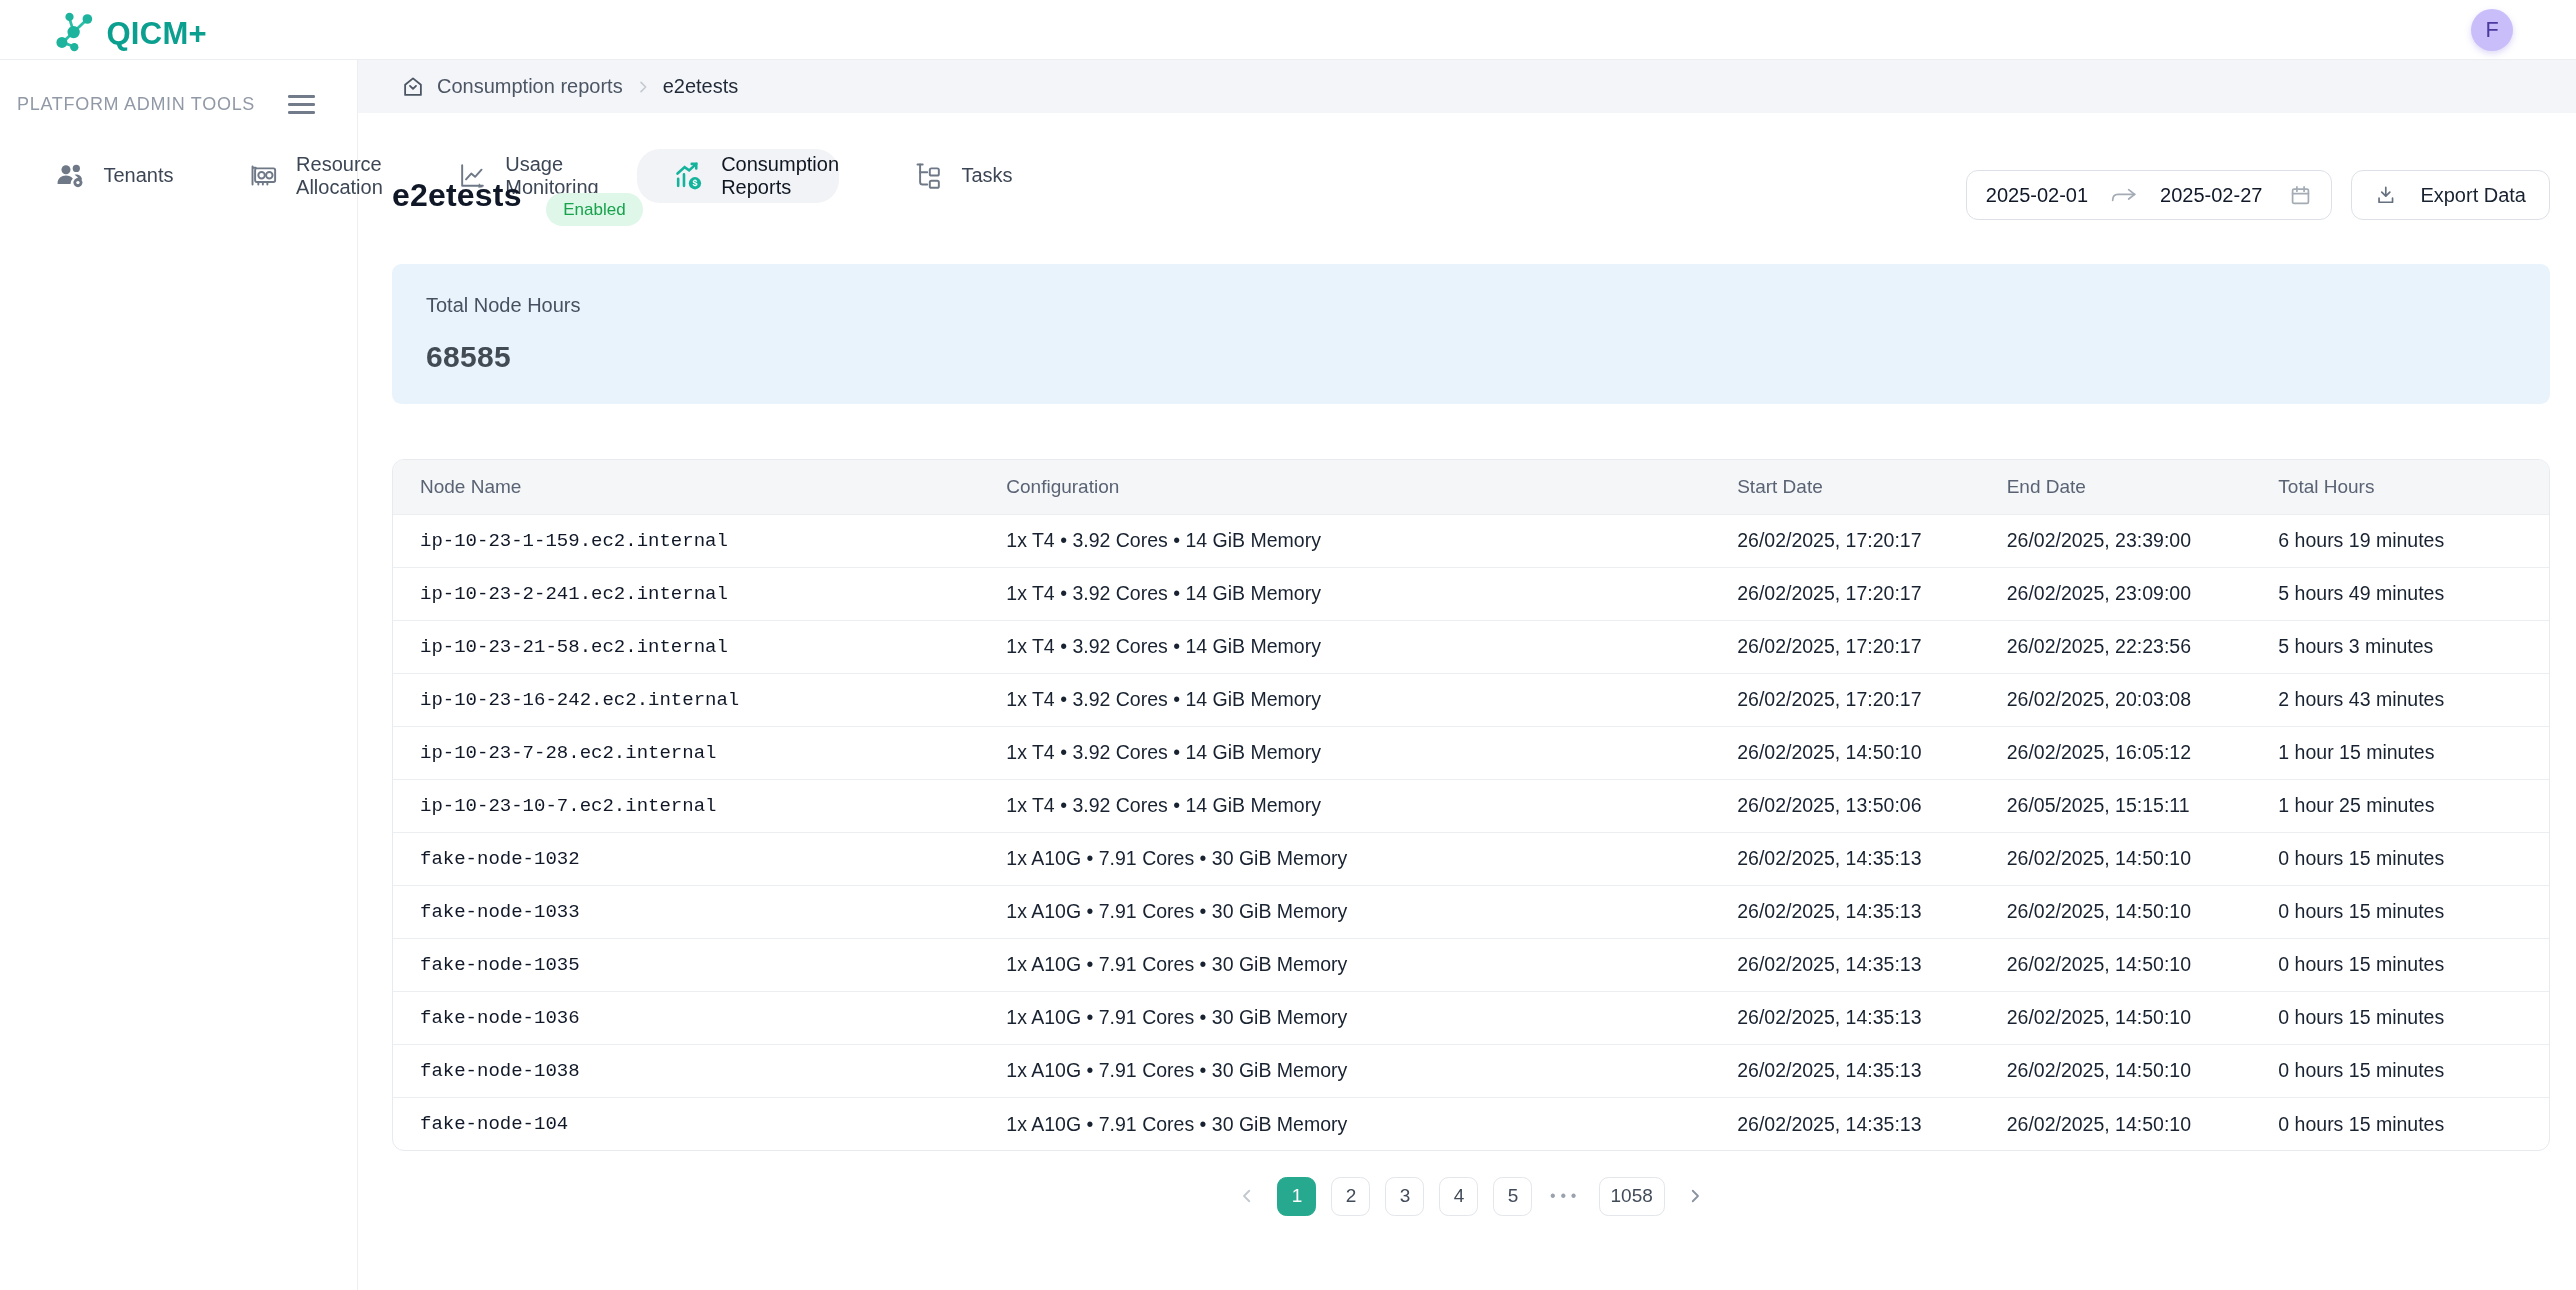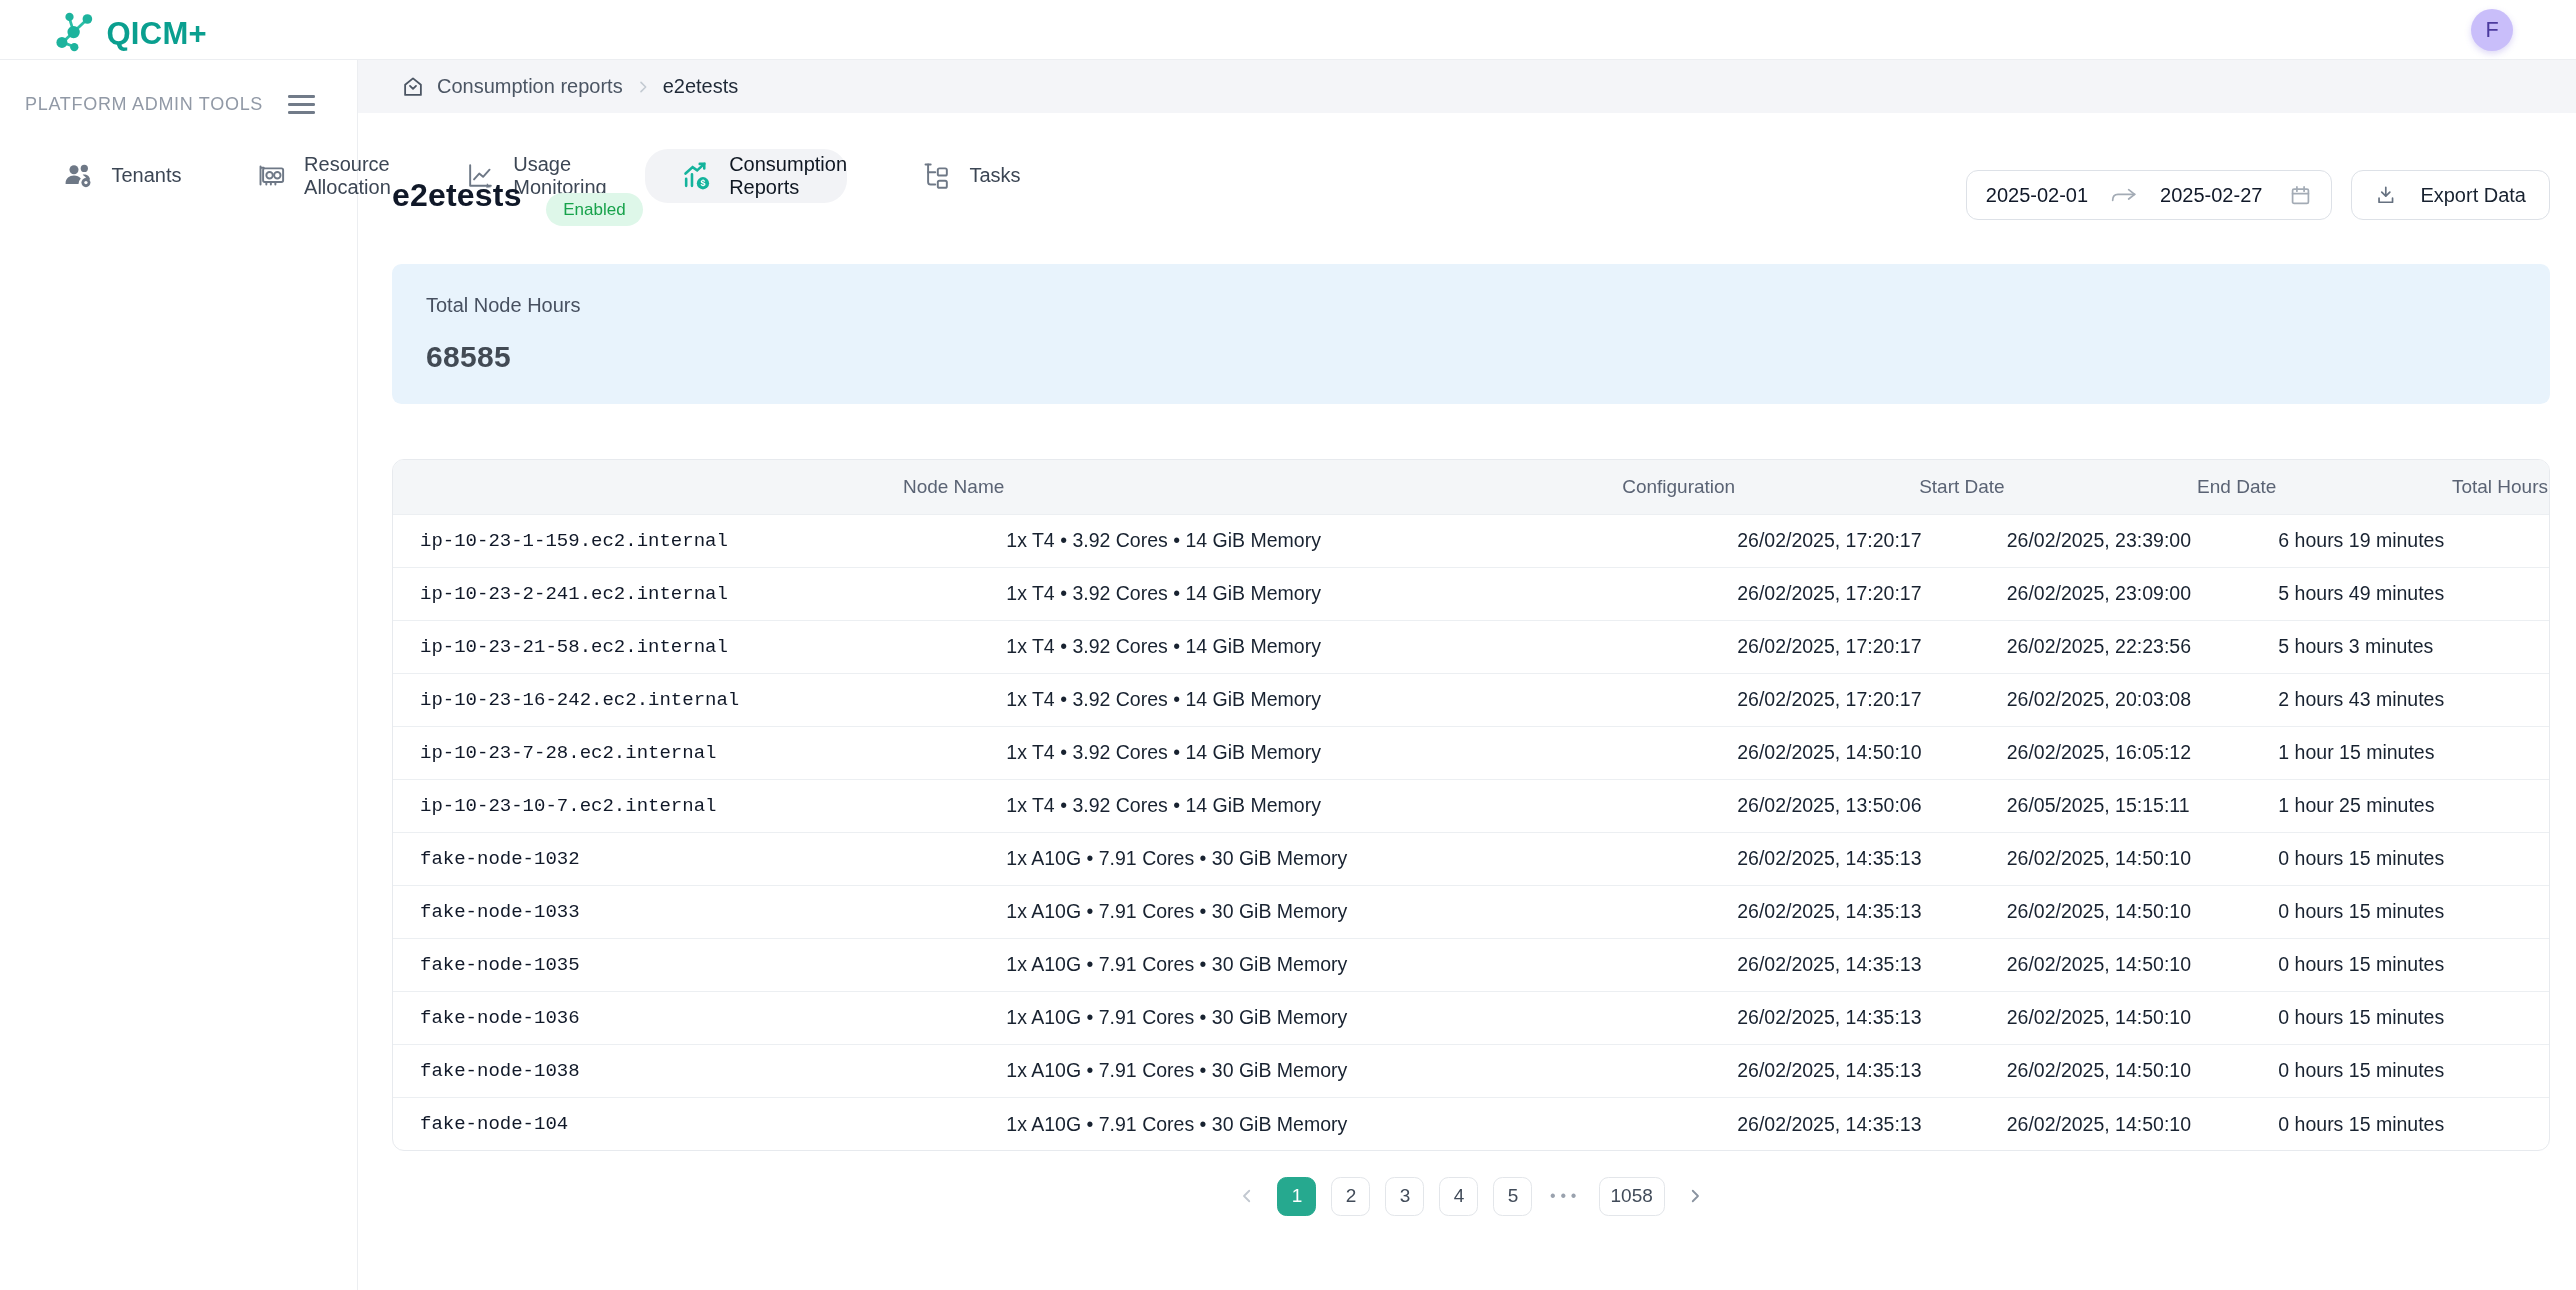--- a/index.html
+++ b/index.html
@@ -13,21 +13,21 @@
   .logo { display:flex; align-items:flex-end; gap:9.4px; cursor:pointer; }
   .logo-text { font-size:31px; font-weight:800; letter-spacing:0.3px; color:var(--brand-text); }
   .avatar { width:42px; height:42px; border-radius:50%; background:#c9befa; color:#4b3a9e;
             display:flex; align-items:center; justify-content:center; font-size:21.6px; font-weight:500;
             box-shadow:0 2.7px 6.7px rgba(120,100,220,.25); cursor:pointer; }
 
   
   .shell { flex:1; display:flex; min-height:0; }
 
   
-  .sidebar { width:358px; flex:none; border-right:1.3px solid #eceef1; padding-top:31px; background:#fff;padding-left:8px; }
+  .sidebar { width:358px; flex:none; border-right:1.3px solid #eceef1; padding-top:31px; background:#fff; }
   .side-head { display:flex; align-items:center; justify-content:space-between; padding:0 42px 0 17px; }
   .side-title { font-size:18px; color:#9199a6; letter-spacing:0.7px; }
   .burger { width:27px; display:flex; flex-direction:column; gap:5.4px; cursor:pointer; padding:4px 0; background:none; border:none; }
   .burger span { display:block; height:2.7px; border-radius:1.3px; background:#717b89; }
   .nav { margin-top:31px; display:flex; flex-direction:row; }
   .nav-item { display:flex; align-items:center; gap:17.5px; height:54px; margin:0 19px; padding-left:36px;
               border-radius:23px; font-size:20px; color:#3c4654; cursor:pointer; }
   .nav-item.active { background:#f2f3f6; color:#0f1722; font-weight:500; }
   .nav-icon { width:31px; height:31px; flex:none; color:#6e7886; display:flex; align-items:center; }
   .nav-item.active .nav-icon { color:var(--accent-teal); }
@@ -57,21 +57,21 @@
                 font-family:inherit; font-weight:500; cursor:pointer; }
 
   
   .summary-card { margin-top:38px; background:var(--card-bg); border-radius:9.4px; padding:30px 34px; }
   .summary-label { font-size:20px; color:#475060; }
   .summary-value { margin-top:23px; font-size:30px; font-weight:600; color:#424a54; letter-spacing:0.3px; }
 
   
   .table-card { margin-top:55px; border:1.3px solid #e7eaee; border-radius:12px; overflow:hidden; background:#fff; }
   table { width:100%; border-collapse:collapse; }
-  thead th { background:#f4f6f8; height:54px; text-align:right; font-size:19px; font-weight:500; color:#5a6374; }
+  thead th { background:#f4f6f8; height:54px; text-align:left; font-size:19px; font-weight:500; color:#5a6374; }
   th:first-child, td:first-child { padding-left:27px; }
   tbody td { height:53px; font-size:19.5px; color:#182230; border-top:1.3px solid #eceff2; }
   td.mono { font-family:"Liberation Mono","DejaVu Sans Mono",monospace; font-size:19px; color:#101828; }
 
   
   .pagination { margin-top:25.6px; display:flex; align-items:center; justify-content:center; gap:15px; }
   .page-btn { min-width:39px; height:39px; padding:0 10.8px; border:1.3px solid #e3e6ea; border-radius:9.4px;
               background:#fff; font-size:19px; color:#414b59; font-family:inherit;
               display:flex; align-items:center; justify-content:center; cursor:pointer; }
   .page-btn.active { background:var(--page-active); border-color:var(--page-active); color:#fff; }

